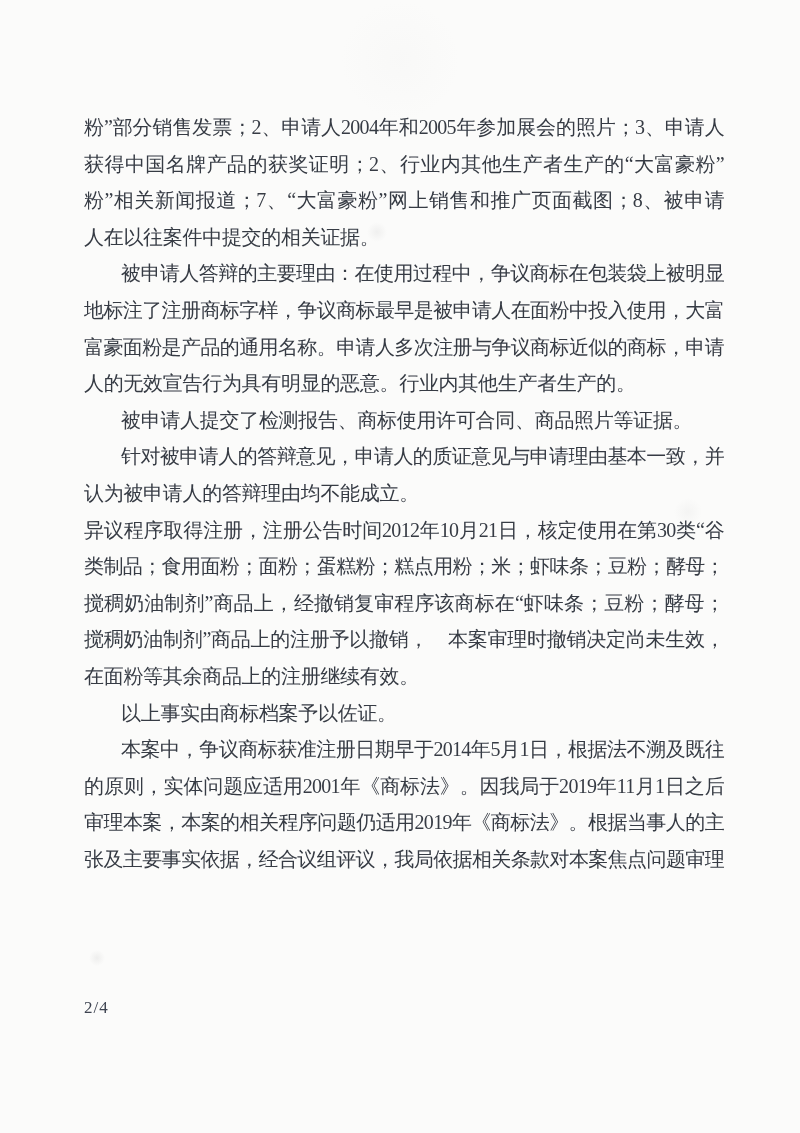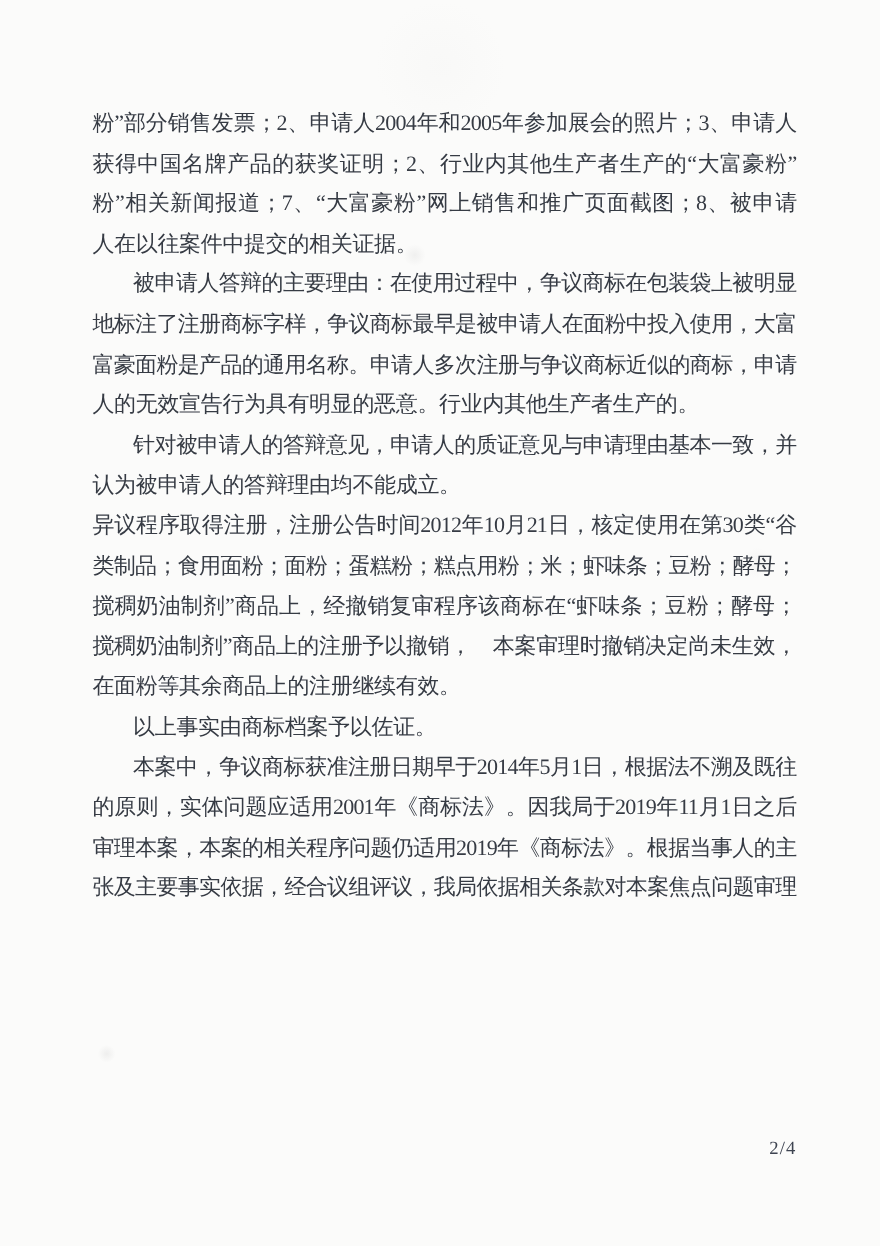--- a/index.html
+++ b/index.html
@@ -21,21 +21,21 @@
     
     background-image:
       radial-gradient(circle 10px at 377px 232px, rgba(170,170,170,0.14), rgba(170,170,170,0) 10px),
       radial-gradient(circle 8px  at 97px  958px, rgba(170,170,170,0.16), rgba(170,170,170,0) 8px),
       radial-gradient(circle 14px at 688px 512px, rgba(180,180,180,0.10), rgba(180,180,180,0) 14px),
       radial-gradient(circle 60px at 400px 60px,  rgba(200,200,200,0.05), rgba(200,200,200,0) 60px);
     color: #363b44;
   }
   .doc {
     position: absolute;
-    top: 94px;
+    top: 109px;
     left: 84px;
     width: 640px;
   }
   .para {
     margin: 0;
     padding: 0;
   }
   .line {
     font-size: 20px;
     line-height: 36.6px;
@@ -49,24 +49,24 @@
   .line.end {
     letter-spacing: -0.3px;
     text-align: left;
     text-align-last: left;
   }
   .line.indent {
     text-indent: 37px;
   }
   .footer {
     position: absolute;
-    top: 1034px;
+    top: 998px;
     left: 84px;
     width: 640px;
-    text-align: right;
+    text-align: left;
   }
   .page-num {
     font-size: 17px;
     letter-spacing: 1px;
     color: #3d4350;
     font-family: "Liberation Serif", "DejaVu Serif", serif;
   }
 </style>
 </head>
 <body>
@@ -82,20 +82,23 @@
       <div class="line end">人在以往案件中提交的相关证据。</div>
     </section>
 
     <section class="para">
       <div class="line indent">被申请人答辩的主要理由：在使用过程中，争议商标在包装袋上被明显</div>
       <div class="line">地标注了注册商标字样，争议商标最早是被申请人在面粉中投入使用，大富</div>
       <div class="line">富豪面粉是产品的通用名称。申请人多次注册与争议商标近似的商标，申请</div>
       <div class="line end">人的无效宣告行为具有明显的恶意。行业内其他生产者生产的。</div>
     </section>
 
+    <section class="para">
+      <div class="line indent end">被申请人提交了检测报告、商标使用许可合同、商品照片等证据。</div>
+    </section>
 
     <section class="para">
       <div class="line indent">针对被申请人的答辩意见，申请人的质证意见与申请理由基本一致，并</div>
       <div class="line end">认为被申请人的答辩理由均不能成立。</div>
     </section>
 
     <section class="para">
       <div class="line">异议程序取得注册，注册公告时间2012年10月21日，核定使用在第30类“谷</div>
       <div class="line">类制品；食用面粉；面粉；蛋糕粉；糕点用粉；米；虾味条；豆粉；酵母；</div>
       <div class="line">搅稠奶油制剂”商品上，经撤销复审程序该商标在“虾味条；豆粉；酵母；</div>

